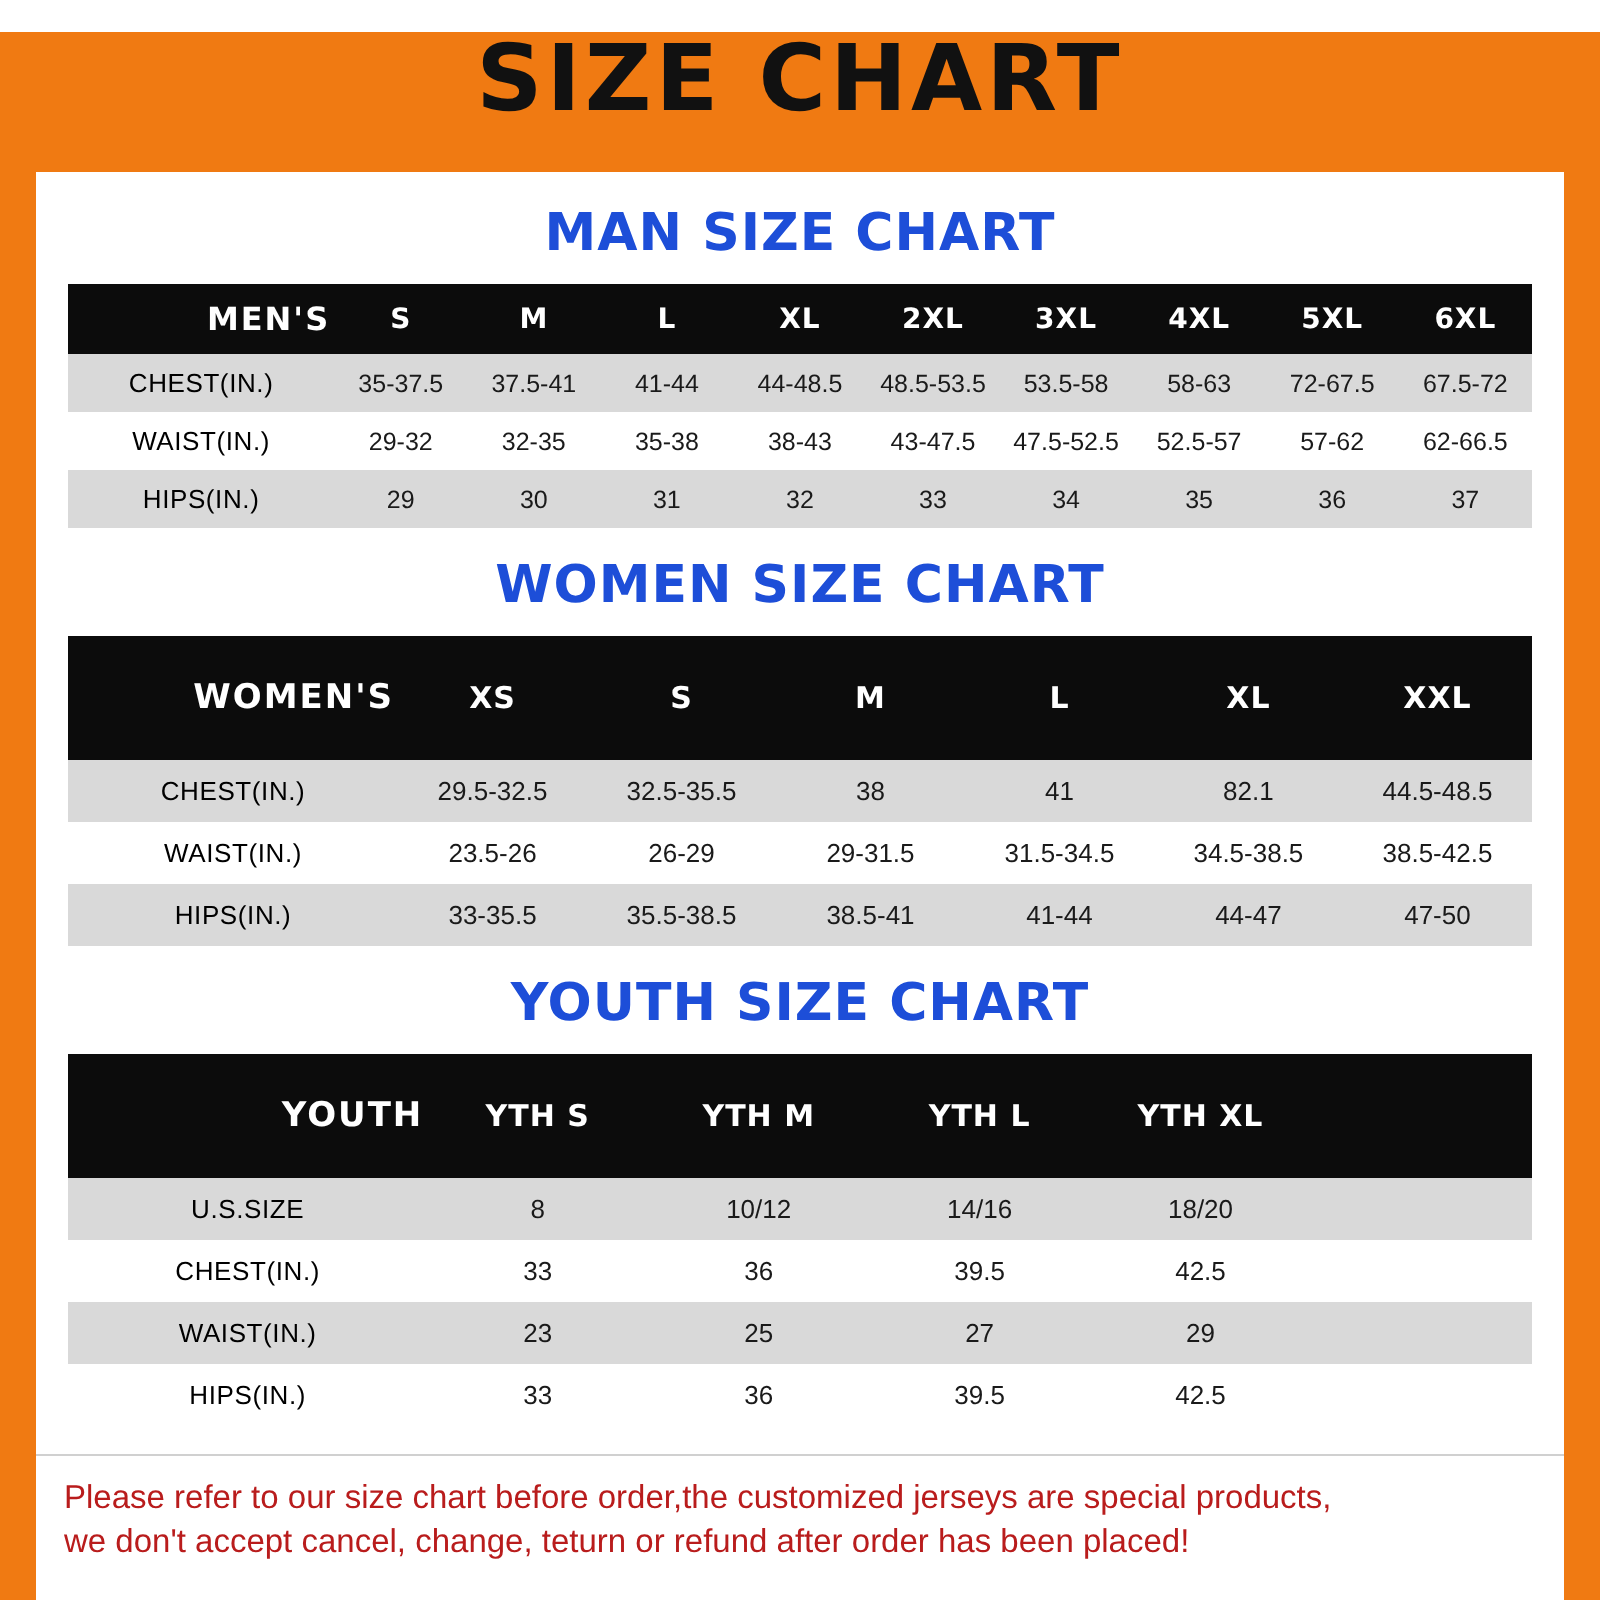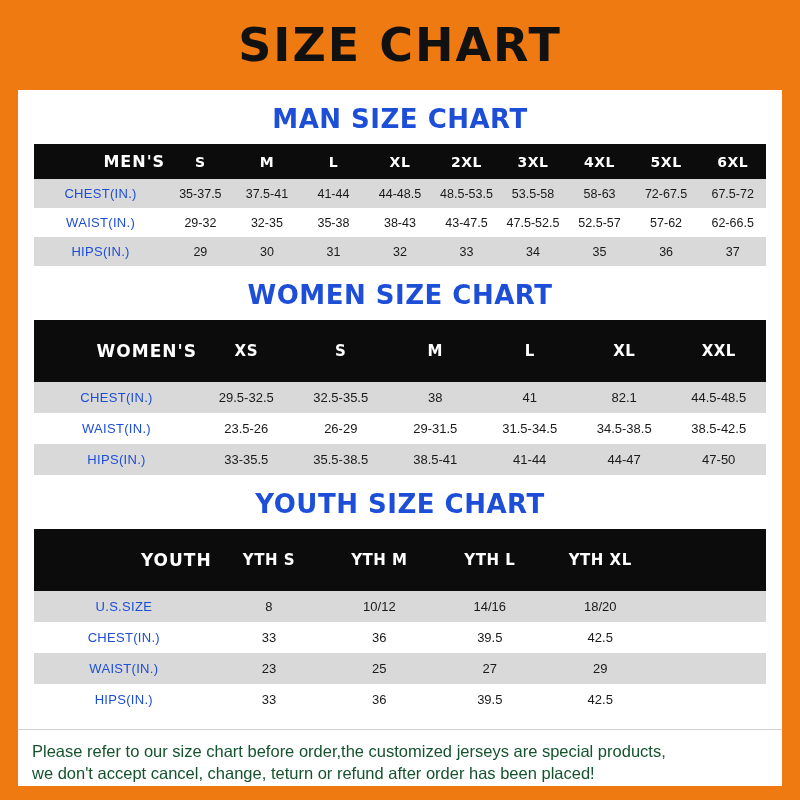--- a/index.html
+++ b/index.html
@@ -18,24 +18,23 @@
     width: 800px;
     height: 800px;
     position: relative;
     background: #ffffff;
     box-sizing: border-box;
     border-left: 18px solid #f07a12;
     border-right: 18px solid #f07a12;
   }
   .header-band {
     background: #f07a12;
-    height: 90px;
-    margin: 0 -18px;
+    height: 70px;
+    margin: 16px -18px;
     display: flex;
-    align-items: center;
     justify-content: center;
   }
   .header-title {
     font-family: "DejaVu Sans", sans-serif;
     font-weight: bold;
     font-size: 46px;
     letter-spacing: 2px;
     color: #111111;
     line-height: 1;
   }
@@ -76,41 +75,41 @@
     font-size: 12.5px;
     text-align: center;
     padding: 7px 2px;
     color: #1a1a1a;
     font-family: "Liberation Sans", sans-serif;
   }
   tbody td.lbl {
     text-align: center;
     font-size: 13px;
     letter-spacing: 0.3px;
-    color: #1d4ed8;
+    color: #000000;
   }
   tbody tr.alt td {
     background: #d9d9d9;
   }
   tbody tr.plain td {
     background: #ffffff;
   }
   
   .women tbody td, .youth tbody td { font-size: 13px; padding: 8px 2px; }
   .women .hdr-row td, .youth .hdr-row td { font-size: 15px; padding: 21px 2px; }
   .women .hdr-row .lbl, .youth .hdr-row .lbl { font-size: 17px; }
 
   .footer {
     margin-top: 14px;
     border-top: 1px solid #d0d0d0;
     padding: 10px 14px 0 14px;
   }
   .footer p {
     margin: 0;
-    color: #14532d;
+    color: #b91c1c;
     font-size: 16.5px;
     line-height: 1.35;
     font-family: "Liberation Sans", sans-serif;
   }
   .bottom-band {
     position: absolute;
     left: -18px;
     right: -18px;
     bottom: 0;
     height: 14px;

